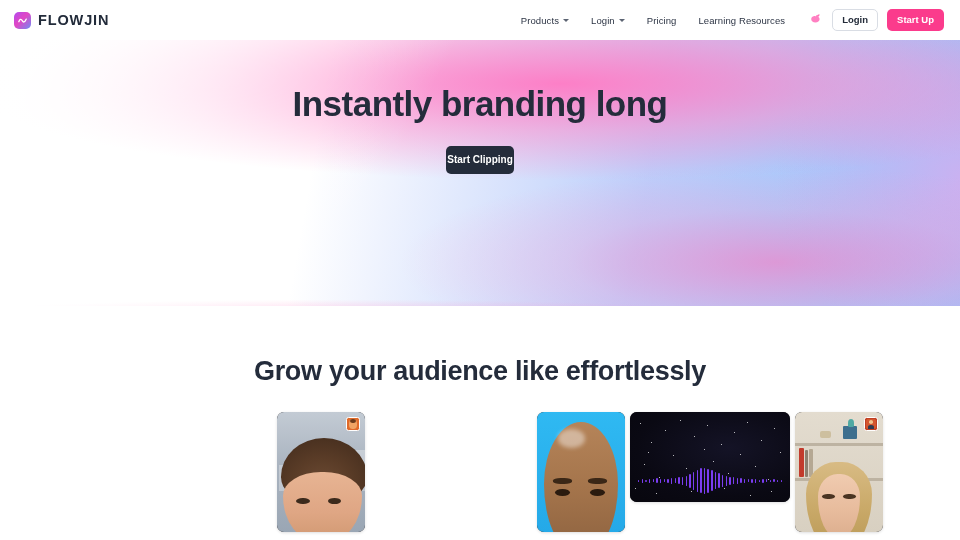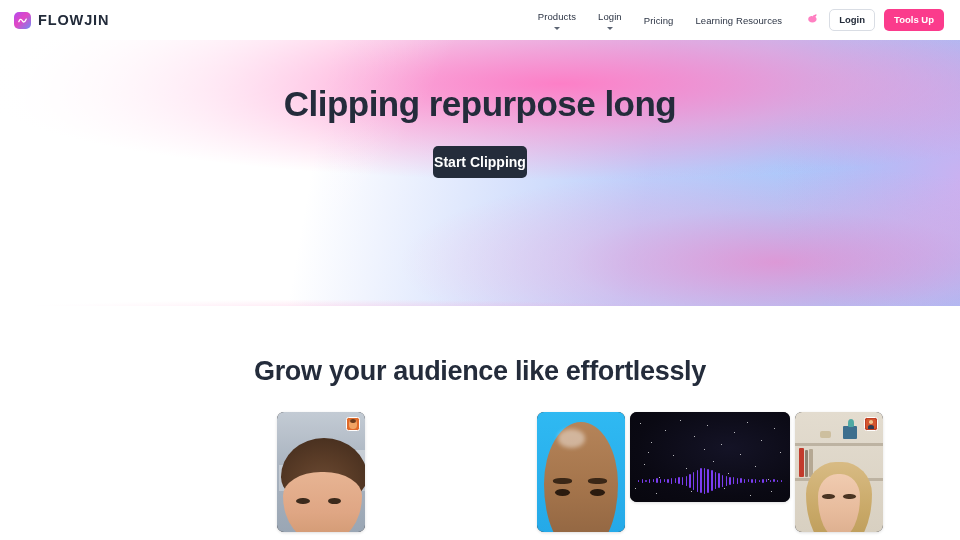--- a/index.html
+++ b/index.html
@@ -32,21 +32,20 @@
     color:#222b3a; line-height:1;
   }
 
   .nav-spacer { flex:1 1 auto; }
 
   .nav-links { display:flex; align-items:center; gap:22px; }
   .nav-link {
     font-size:9.5px; color:#2c3444; letter-spacing:.01em;
     display:flex; align-items:center; gap:4px; white-space:nowrap;
     cursor:pointer;
-    flex-direction:column;
   }
   .caret {
     width:0; height:0; margin-top:1px;
     border-left:3px solid transparent;
     border-right:3px solid transparent;
     border-top:3.4px solid #5c6473;
   }
 
   .nav-right { display:flex; align-items:center; gap:9px; margin-left:22px; }
   .blob-icon { width:16px; height:16px; display:block; }
@@ -136,21 +135,21 @@
   }
   .hero-sub {
     margin-top:20px;
     font-size:9.6px; line-height:1.62;
     color:#3a4250; text-align:center;
     max-width:472px;
   }
   .btn-hero {
     margin-top:18px;
     background:#242c3b; color:#ffffff;
-    font-size:14px; font-weight:bold;
+    font-size:10px; font-weight:bold;
     border:none; border-radius:5px;
     padding:9px 1px; line-height:1;
     cursor:pointer;
   }
 
   
   .sec2 {
     position:relative; width:100%;
     background:#ffffff;
     padding-top:48px;
@@ -310,39 +309,39 @@
   </div>
 
   <div class="nav-right">
     <span class="blob-icon">
       <svg width="16" height="16" viewBox="0 0 16 16" aria-hidden="true">
         <path d="M10.4 3.1c.5-.6 1.5-.5 1.7.3.2.7-.4 1.2-1 1.3.9.5 1.5 1.4 1.5 2.5 0 1.9-1.8 3.3-4.2 3.3S4.2 9.1 4.2 7.2c0-1.6 1.2-2.9 3-3.2.5-.1 1 .1 1.4.4.3-.5.6-.9 1.8-1.3z" fill="#ff80c2"></path>
         <path d="M11.6 2.4c.5-.3 1.1.1 1 .7-.1.5-.6.7-1.1.6-.3-.1-.4-.4-.3-.7.1-.3.2-.5.4-.6z" fill="#ff5fae"></path>
       </svg>
     </span>
     <button class="btn-login">Login</button>
-    <button class="btn-signup">Tools Up</button>
+    <button class="btn-signup">Start Up</button>
   </div>
 </div>
 
 <section class="hero">
   <div class="hero-bg">
     <div class="hero-layer l-blue"></div>
     <div class="hero-layer l-lavender"></div>
     <div class="hero-layer l-pink1"></div>
     <div class="hero-layer l-pink3"></div>
     <div class="hero-layer l-pink2"></div>
     <div class="hero-layer l-white"></div>
     <div class="hero-layer l-white2"></div>
     <div class="hero-layer l-white3"></div>
   </div>
 
   <div class="hero-inner">
     <h1 class="hero-title">
-      <span>Clipping repurpose long</span><br>
+      <span>Instantly branding long</span><br>
     </h1>
     <button class="btn-hero">Start Clipping</button>
   </div>
 </section>
 
 <section class="sec2">
   <h2 class="sec2-title">
     <span>Grow your audience like effortlessly</span><br>
   </h2>
 

